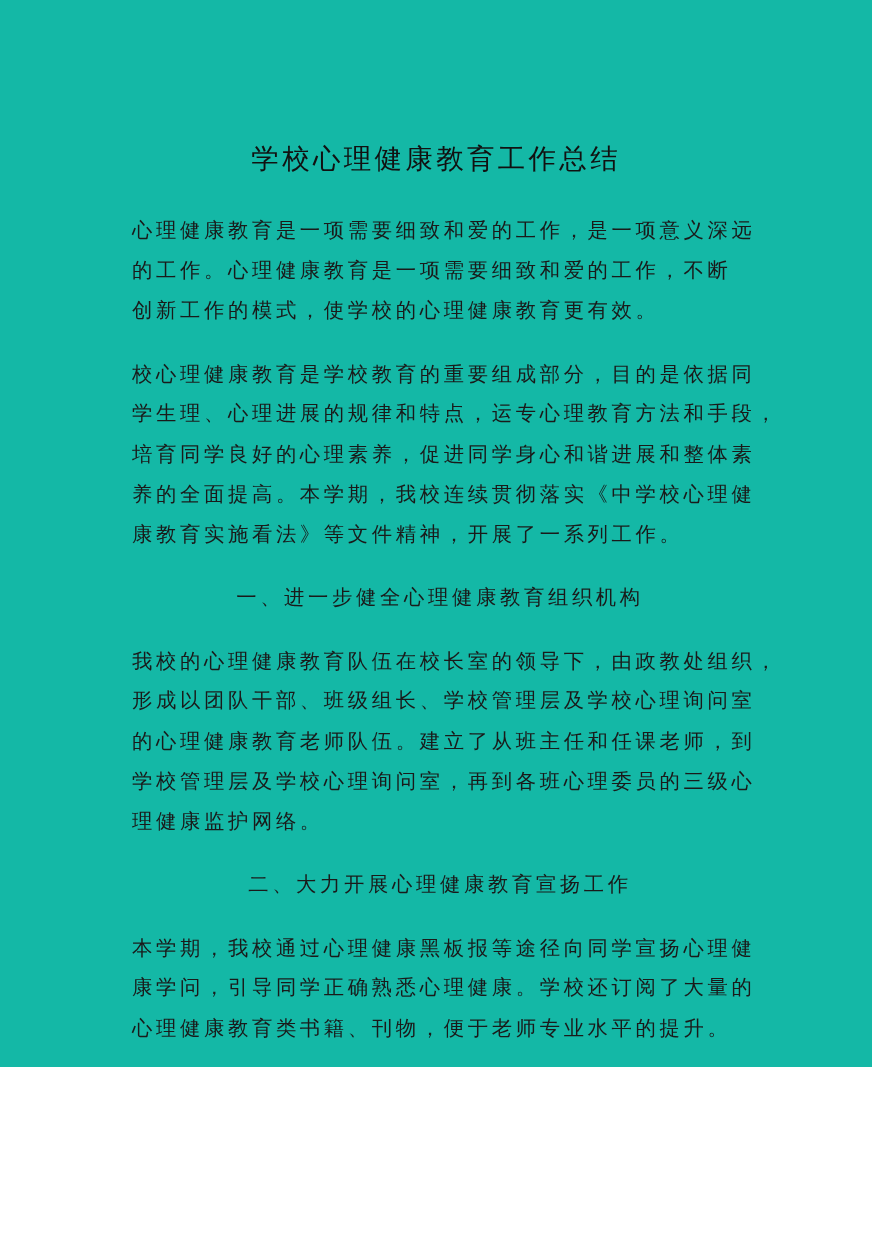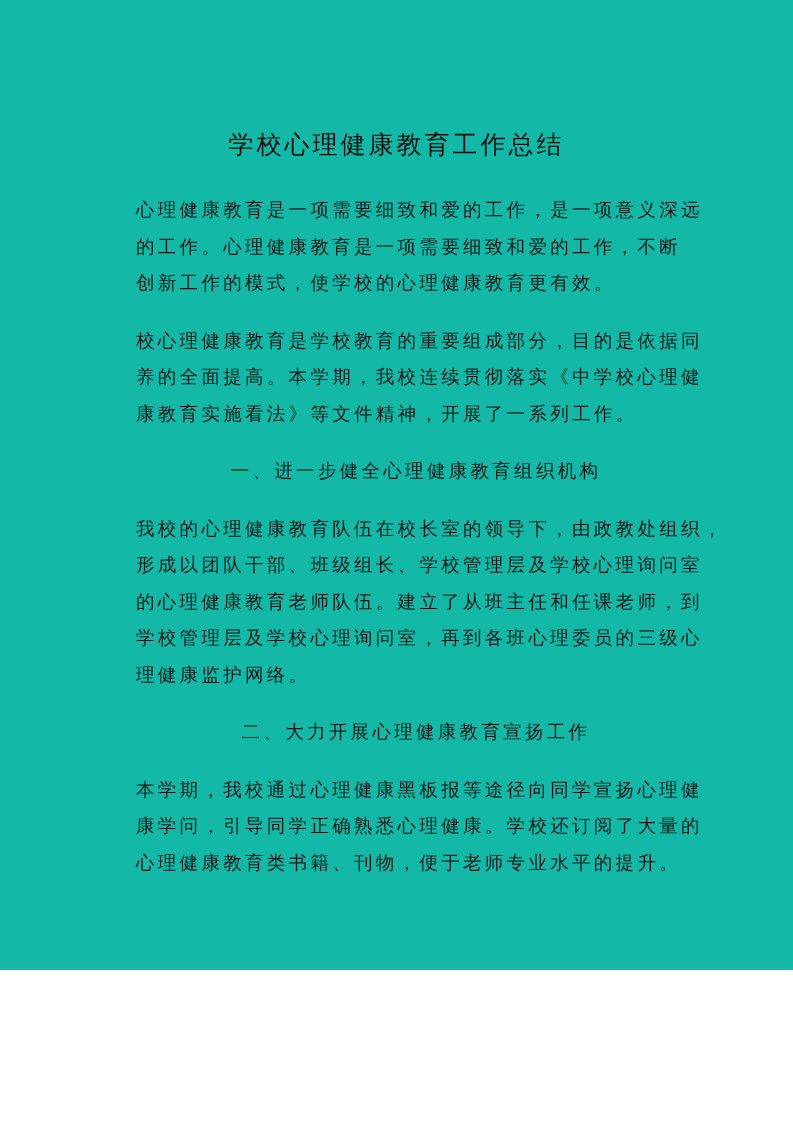--- a/index.html
+++ b/index.html
@@ -30,21 +30,21 @@
       text-align: center;
       font-size: 25px;
       letter-spacing: 3px;
       line-height: 36px;
       color: #111111;
       margin: 0;
       font-weight: normal;
     }
     .content {
       position: absolute;
-      left: 136px;
+      left: 120px;
       top: 192px;
       width: 560px;
     }
     .para {
       margin: 0 0 21px 0;
       font-size: 18.5px;
       line-height: 36.5px;
       letter-spacing: 3.3px;
       text-align: justify;
       color: #1a1a1a;
@@ -71,20 +71,22 @@
 
   <div class="content">
     <p class="para">
       <span class="line">心理健康教育是一项需要细致和爱的工作，是一项意义深远</span>
       <span class="line">的工作。心理健康教育是一项需要细致和爱的工作，不断</span>
       <span class="line">创新工作的模式，使学校的心理健康教育更有效。</span>
     </p>
 
     <p class="para">
       <span class="line">校心理健康教育是学校教育的重要组成部分，目的是依据同</span>
+      <span class="line">学生理、心理进展的规律和特点，运专心理教育方法和手段，</span>
+      <span class="line">培育同学良好的心理素养，促进同学身心和谐进展和整体素</span>
       <span class="line">养的全面提高。本学期，我校连续贯彻落实《中学校心理健</span>
       <span class="line">康教育实施看法》等文件精神，开展了一系列工作。</span>
     </p>
 
     <h2 class="heading">一、进一步健全心理健康教育组织机构</h2>
 
     <p class="para">
       <span class="line">我校的心理健康教育队伍在校长室的领导下，由政教处组织，</span>
       <span class="line">形成以团队干部、班级组长、学校管理层及学校心理询问室</span>
       <span class="line">的心理健康教育老师队伍。建立了从班主任和任课老师，到</span>

